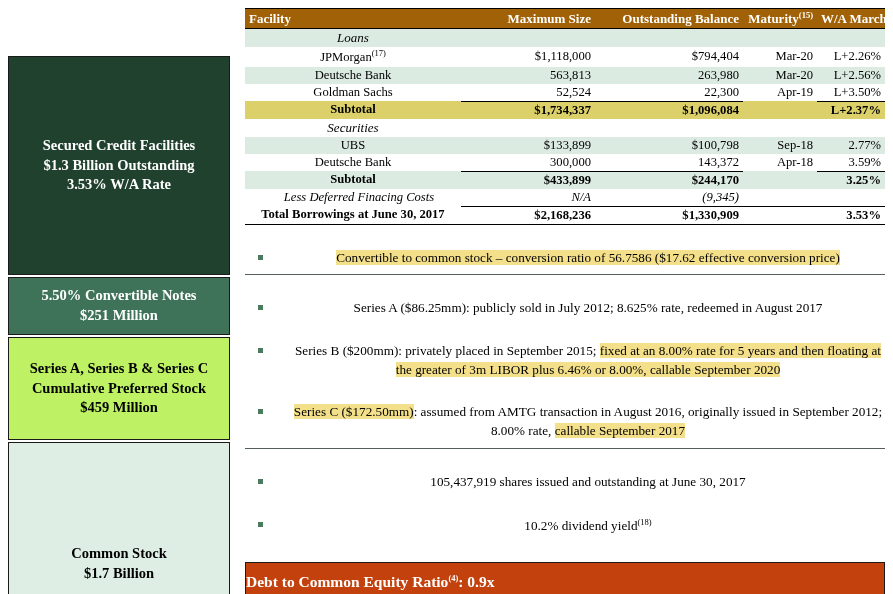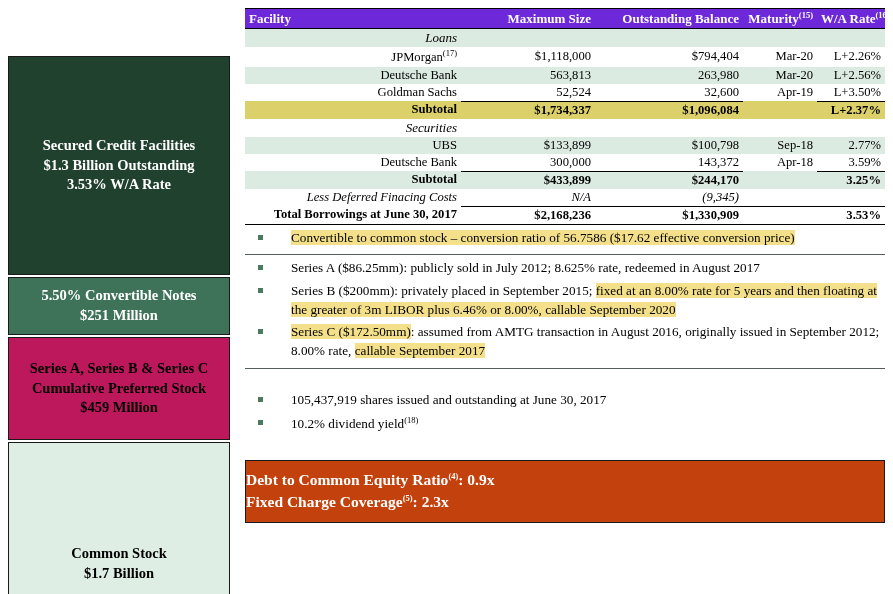--- a/index.html
+++ b/index.html
@@ -43,21 +43,21 @@
   }
   #box-convertible {
     height: 58px;
     margin-top: 2px;
     background: #3e7259;
     color: #ffffff;
   }
   #box-preferred {
     height: 103px;
     margin-top: 2px;
-    background: #be185d;
+    background: #bef264;
     color: #000000;
   }
   #box-common {
     height: 244px;
     margin-top: 2px;
     background: #dfeee4;
     color: #000000;
   }
   .side-box .lines { padding: 0 6px; }
 
@@ -80,32 +80,32 @@
     padding: 1px 4px 1px 4px;
     white-space: nowrap;
   }
   col.c-fac  { width: 216px; }
   col.c-max  { width: 134px; }
   col.c-out  { width: 148px; }
   col.c-mat  { width: 74px; }
   col.c-rate { width: 68px; }
 
   thead th {
-    background: #6d28d9;
+    background: #a16207;
     color: #ffffff;
     font-weight: bold;
     font-size: 13px;
     border-top: 1.5px solid #000;
     border-bottom: 1.5px solid #000;
     padding-top: 2px;
     padding-bottom: 2px;
   }
   th.l { text-align: left; }
   th.r { text-align: right; }
-  td.l { text-align: right; }
+  td.l { text-align: center; }
   td.r { text-align: right; }
 
   tr.mint td   { background: #dcebe2; }
   tr.white td  { background: #ffffff; }
   tr.sectionhead td {
     font-style: italic;
     font-size: 13px;
   }
   tr.subtotal-gold td {
     background: #dbd069;
@@ -136,21 +136,22 @@
   ul.blist {
     list-style: none;
     margin: 0;
     padding: 0;
   }
   ul.blist li {
     position: relative;
     padding-left: 46px;
     font-size: 13.2px;
     line-height: 1.42;
-    margin-top: 4px;
+    margin-top: 24px;
+    text-align: center;
   }
   ul.blist li .sq {
     position: absolute;
     left: 13px;
     top: 6px;
     width: 5px;
     height: 5px;
     background: #4c7a5f;
   }
   mark.hl {
@@ -220,21 +221,21 @@
         <col class="c-out">
         <col class="c-mat">
         <col class="c-rate">
     </colgroup>
     <thead>
       <tr>
         <th class="l">Facility</th>
         <th class="r">Maximum Size</th>
         <th class="r">Outstanding Balance</th>
         <th class="r"><span>Maturity</span><span class="sup">(15)</span></th>
-        <th class="r"><span>W/A Rate</span><span class="sup">(16)</span></th>
+        <th class="r"><span>W/A March</span><span class="sup">(16)</span></th>
       </tr>
     </thead>
     <tbody>
       <tr class="mint sectionhead">
         <td class="l">Loans</td>
         <td class="r"></td>
           <td class="r"></td>
         <td class="r"></td>
           <td class="r"></td>
       </tr>
@@ -251,21 +252,21 @@
         <td class="l">Deutsche Bank</td>
         <td class="r">563,813</td>
         <td class="r">263,980</td>
         <td class="r">Mar-20</td>
         <td class="r">L+2.56%</td>
       </tr>
 
       <tr class="white">
         <td class="l">Goldman Sachs</td>
         <td class="r">52,524</td>
-        <td class="r">32,600</td>
+        <td class="r">22,300</td>
         <td class="r">Apr-19</td>
         <td class="r">L+3.50%</td>
       </tr>
 
       <tr class="subtotal-gold">
         <td class="l">Subtotal</td>
         <td class="r ruled">$1,734,337</td>
         <td class="r ruled">$1,096,084</td>
         <td class="r"></td>
         <td class="r ruled">L+2.37%</td>

